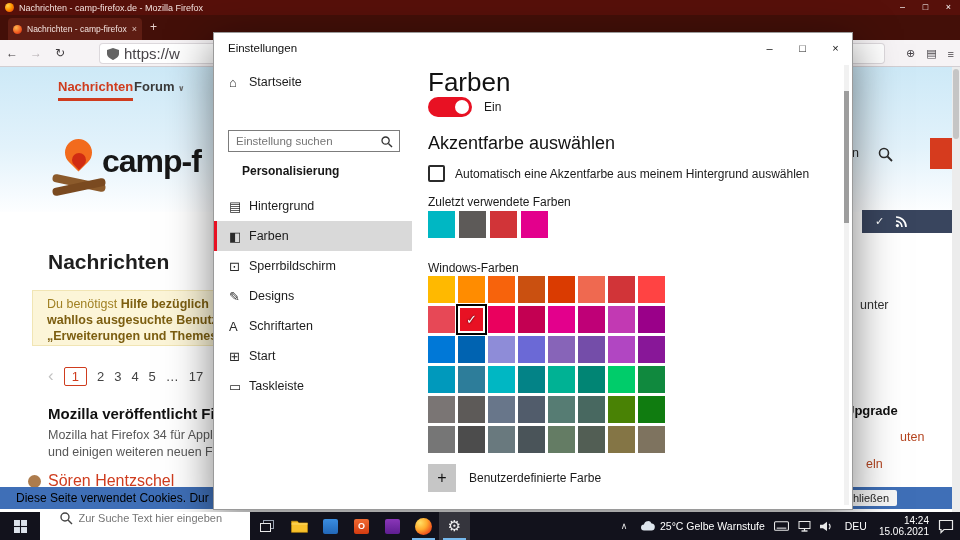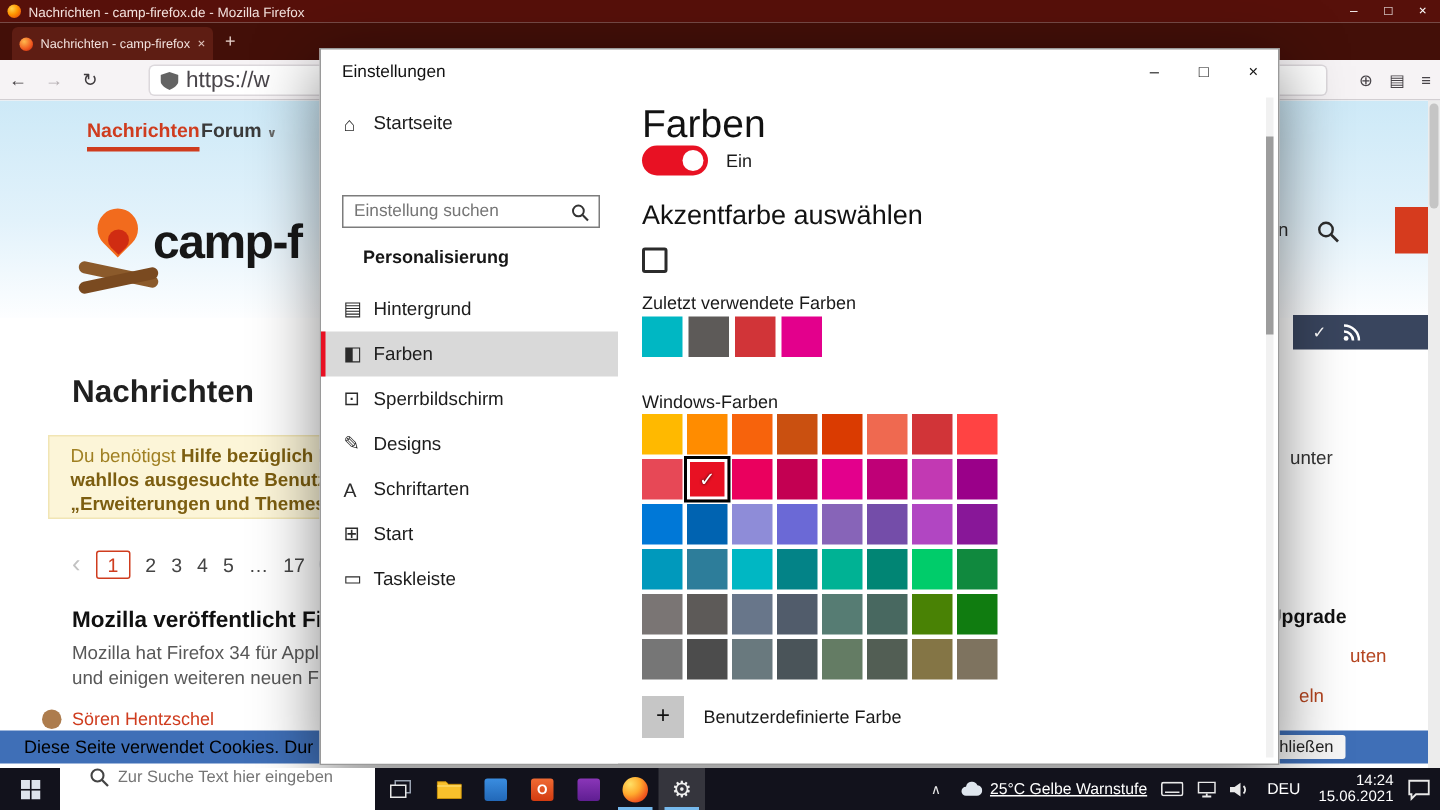--- a/index.html
+++ b/index.html
@@ -65,21 +65,21 @@
   .pager { position:absolute; left:48px; top:299px; display:flex; align-items:center; gap:10px; font-size:13px; color:#444; }
   .pg-prev { color:#c2c2c2; font-size:17px; }
   .pg.active { border:1px solid #cf3c1e; color:#cf3c1e; padding:1px 7px; border-radius:2px; background:#fff; }
   .pg-next { width:20px; height:20px; border-radius:50%; background:#3d4a63; color:#fff; text-align:center;
     line-height:19px; font-size:13px; }
   .art-title { position:absolute; left:48px; top:338px; font-size:15px; font-weight:700; color:#111; }
   .art-b1 { position:absolute; left:48px; top:361px; font-size:12.5px; color:#585858; }
   .art-b2 { position:absolute; left:48px; top:378px; font-size:12.5px; color:#585858; }
   .author { position:absolute; left:28px; top:405px; display:flex; align-items:center; gap:7px; }
   .avatar { width:13px; height:13px; border-radius:50%; background:#ad7c4d; }
-  .author-link { font-size:12px; color:#cf3c1e; }
+  .author-link { font-size:16px; color:#cf3c1e; }
   .frag { position:absolute; font-size:12.5px; color:#333; }
   .frag.f1 { left:860px; top:231px; }
   .frag.f2 { left:845px; top:336px; font-weight:700; color:#111; font-size:13px; }
   .frag.f3 { left:900px; top:363px; color:#b4441f; }
   .frag.f4 { left:866px; top:390px; color:#b4441f; }
   .cookie { position:absolute; left:0; top:420px; width:952px; height:22px; background:#3f6fb7;
     display:flex; align-items:center; }
   .cookie-text { font-size:12px; color:#000000; margin-left:16px; }
   .cookie-btn { position:absolute; right:55px; top:3px; background:#f6f6f6; border:none; border-radius:2px;
     font-size:11px; color:#222; padding:2px 8px; font-family:inherit; }
@@ -143,21 +143,21 @@
   .sq.orange { background:linear-gradient(180deg,#ef6a33,#d33b10); display:flex; align-items:center;
     justify-content:center; color:#fff; font-size:9px; font-weight:700; }
   .sq.purple { background:linear-gradient(180deg,#8a36b8,#5f1e92); }
   .ffx { width:17px; height:17px; border-radius:50%;
     background:radial-gradient(circle at 30% 28%, #ffe066 0%, #ffab2e 40%, #f25c1f 70%, #d2270e 100%); }
   .gear { font-size:15px; color:#f0f0f0; }
   .appbtn.open::after { content:""; position:absolute; left:4px; right:4px; bottom:0; height:2px; background:#76b9ed; }
   .appbtn.active { background:rgba(255,255,255,.15); }
   .tray { margin-left:auto; display:flex; align-items:center; gap:9px; padding-right:6px; }
   .chev { color:#e8e8e8; font-size:9px; width:14px; text-align:center; }
-  .weather { display:flex; align-items:flex-start; gap:5px; color:#fff; font-size:10.5px; white-space:nowrap;text-decoration:underline; }
+  .weather { display:flex; align-items:flex-start; gap:5px; color:#fff; font-size:10.5px; white-space:nowrap; }
   .tray-ico { display:flex; align-items:center; }
   .lang { color:#fff; font-size:10.5px; padding:0 3px; }
   .clock { color:#fff; font-size:10px; line-height:11px; text-align:right; }
 </style>
 </head>
 <body>
 
 <div id="screen">
 
   <div class="ff">
@@ -322,20 +322,21 @@
 
     <div class="main">
       <div class="m-title">Farben</div>
       <div class="toggle">
         <div class="knob"></div>
       </div>
       <span class="toggle-label">Ein</span>
       <div class="m-accent">Akzentfarbe auswählen</div>
       <div class="cb-row">
         <span class="cb"></span>
+        <span class="cb-label">Automatisch eine Akzentfarbe aus meinem Hintergrund auswählen</span>
       </div>
       <div class="m-label lbl-recent">Zuletzt verwendete Farben</div>
       <div class="recent-grid">
           <div class="swatch" style="background: rgb(0, 183, 195);"></div>
           <div class="swatch" style="background: rgb(93, 90, 88);"></div>
           <div class="swatch" style="background: rgb(209, 52, 56);"></div>
           <div class="swatch" style="background: rgb(227, 0, 140);"></div>
         </div>
       <div class="m-label lbl-win">Windows-Farben</div>
       <div class="win-grid">

